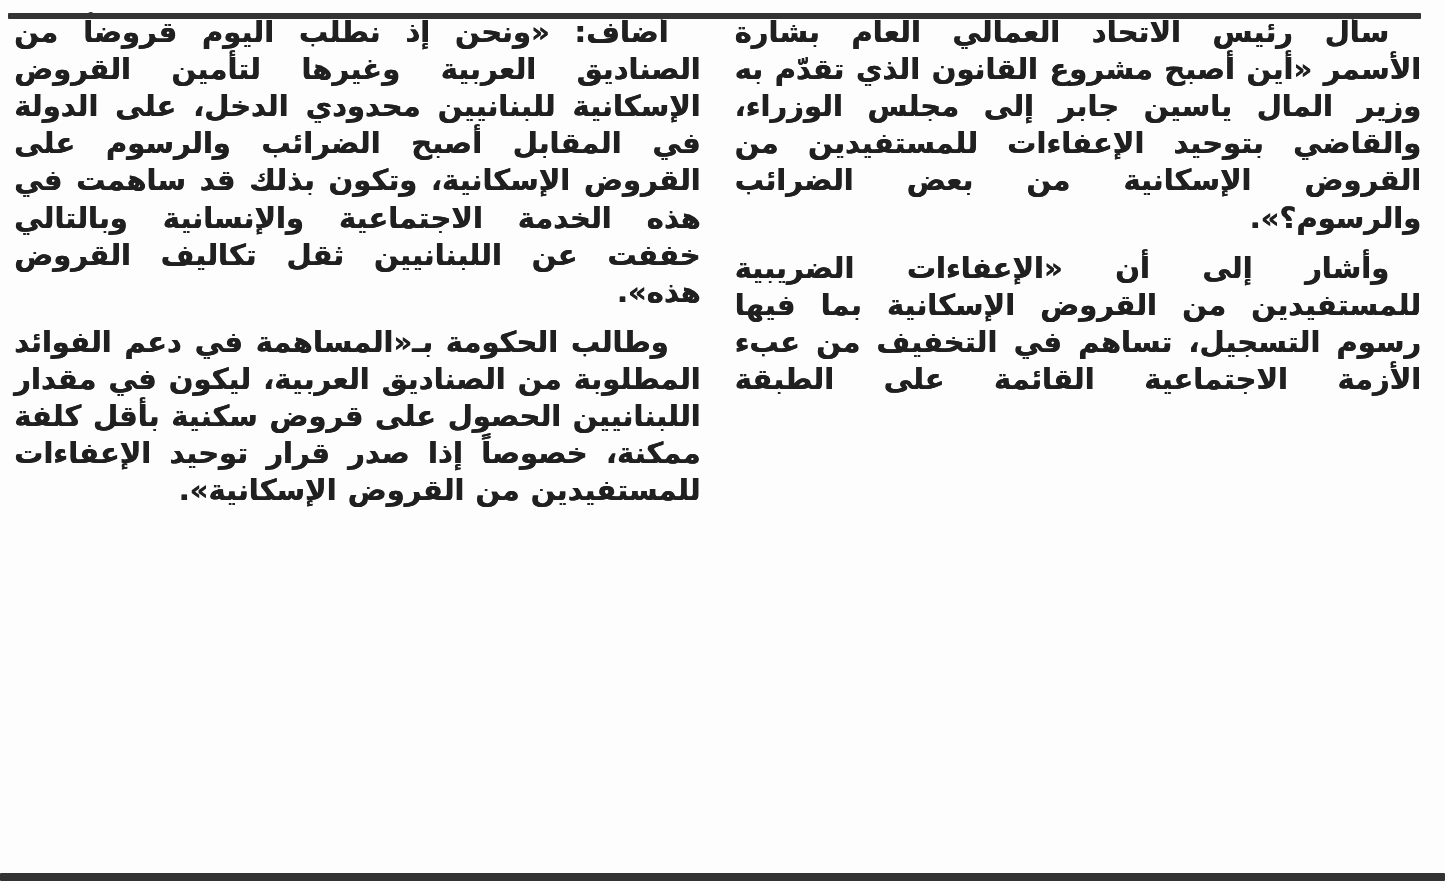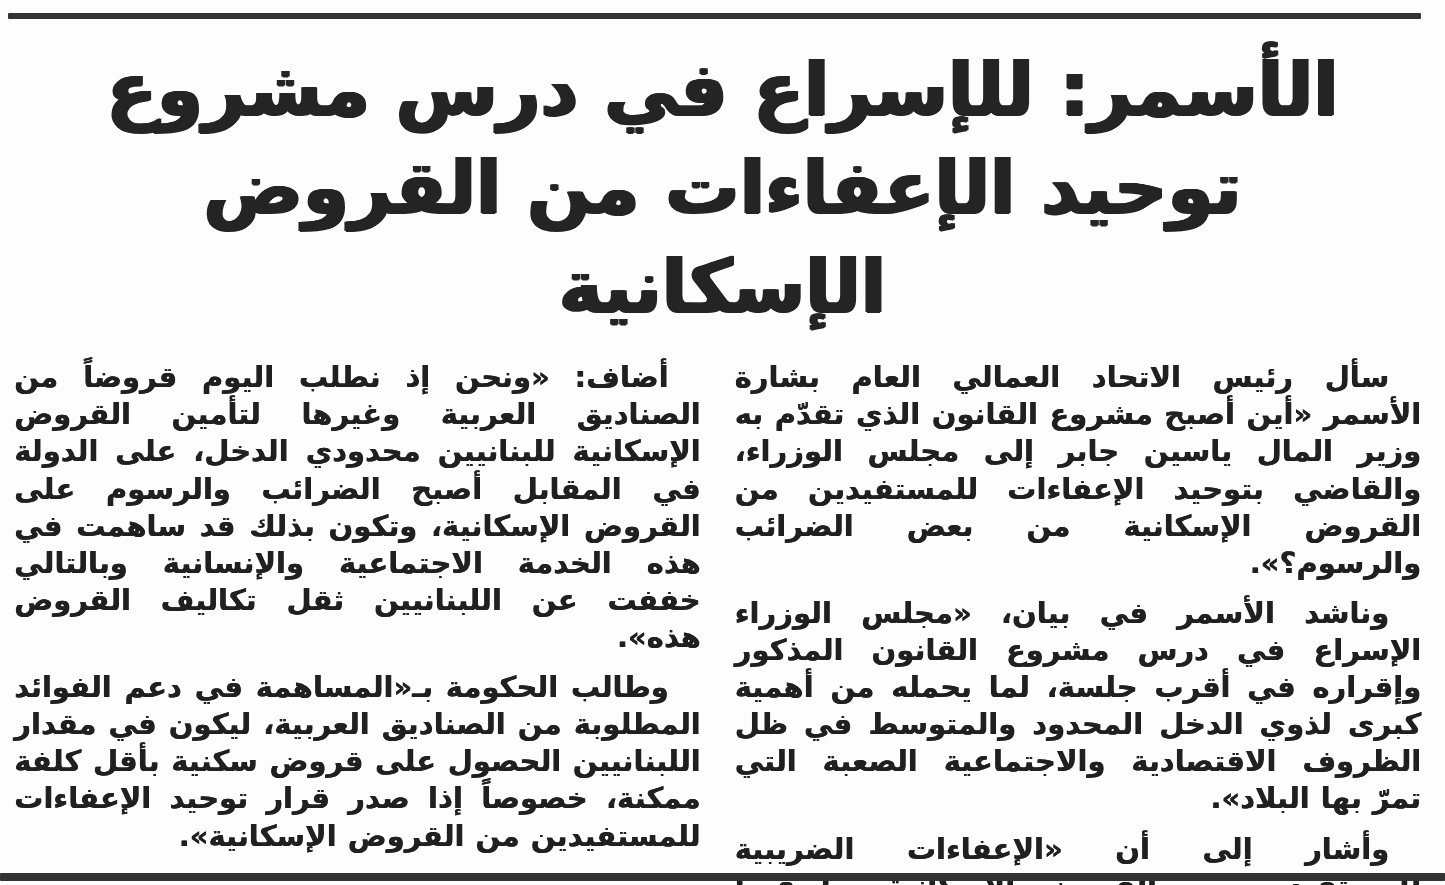--- a/index.html
+++ b/index.html
@@ -77,30 +77,25 @@
   .para.indent { text-indent: 32px; }
   .para.cont-next { text-align-last: justify; }
 </style>
 </head>
 <body>
 
 <div class="clipping">
 
   <div class="rule top"></div>
 
-  <h1 class="headline">
-    <span class="hl-line">الأسمر: للإسراع في درس مشروع</span>
-    <span class="hl-line">توحيد الإعفاءات من القروض الإسكانية</span>
-  </h1>
 
   <div class="body-columns">
 
     <div class="col">
       <p class="para indent">سأل رئيس الاتحاد العمالي العام بشارة الأسمر «أين أصبح مشروع القانون الذي تقدّم به وزير المال ياسين جابر إلى مجلس الوزراء، والقاضي بتوحيد الإعفاءات للمستفيدين من القروض الإسكانية من بعض الضرائب والرسوم؟».</p>
-      <p class="para indent">وناشد الأسمر في بيان، «مجلس الوزراء الإسراع في درس مشروع القانون المذكور وإقراره في أقرب جلسة، لما يحمله من أهمية كبرى لذوي الدخل المحدود والمتوسط في ظل الظروف الاقتصادية والاجتماعية الصعبة التي تمرّ بها البلاد».</p>
       <p class="para indent cont-next">وأشار إلى أن «الإعفاءات الضريبية للمستفيدين من القروض الإسكانية بما فيها رسوم التسجيل، تساهم في التخفيف من عبء الأزمة الاجتماعية القائمة على الطبقة</p>
     </div>
 
     <div class="col">
       <p class="para indent">أضاف: «ونحن إذ نطلب اليوم قروضاً من الصناديق العربية وغيرها لتأمين القروض الإسكانية للبنانيين محدودي الدخل، على الدولة في المقابل أصبح الضرائب والرسوم على القروض الإسكانية، وتكون بذلك قد ساهمت في هذه الخدمة الاجتماعية والإنسانية وبالتالي خففت عن اللبنانيين ثقل تكاليف القروض هذه».</p>
       <p class="para indent">وطالب الحكومة بـ«المساهمة في دعم الفوائد المطلوبة من الصناديق العربية، ليكون في مقدار اللبنانيين الحصول على قروض سكنية بأقل كلفة ممكنة، خصوصاً إذا صدر قرار توحيد الإعفاءات للمستفيدين من القروض الإسكانية».</p>
     </div>
 
   </div>
 

